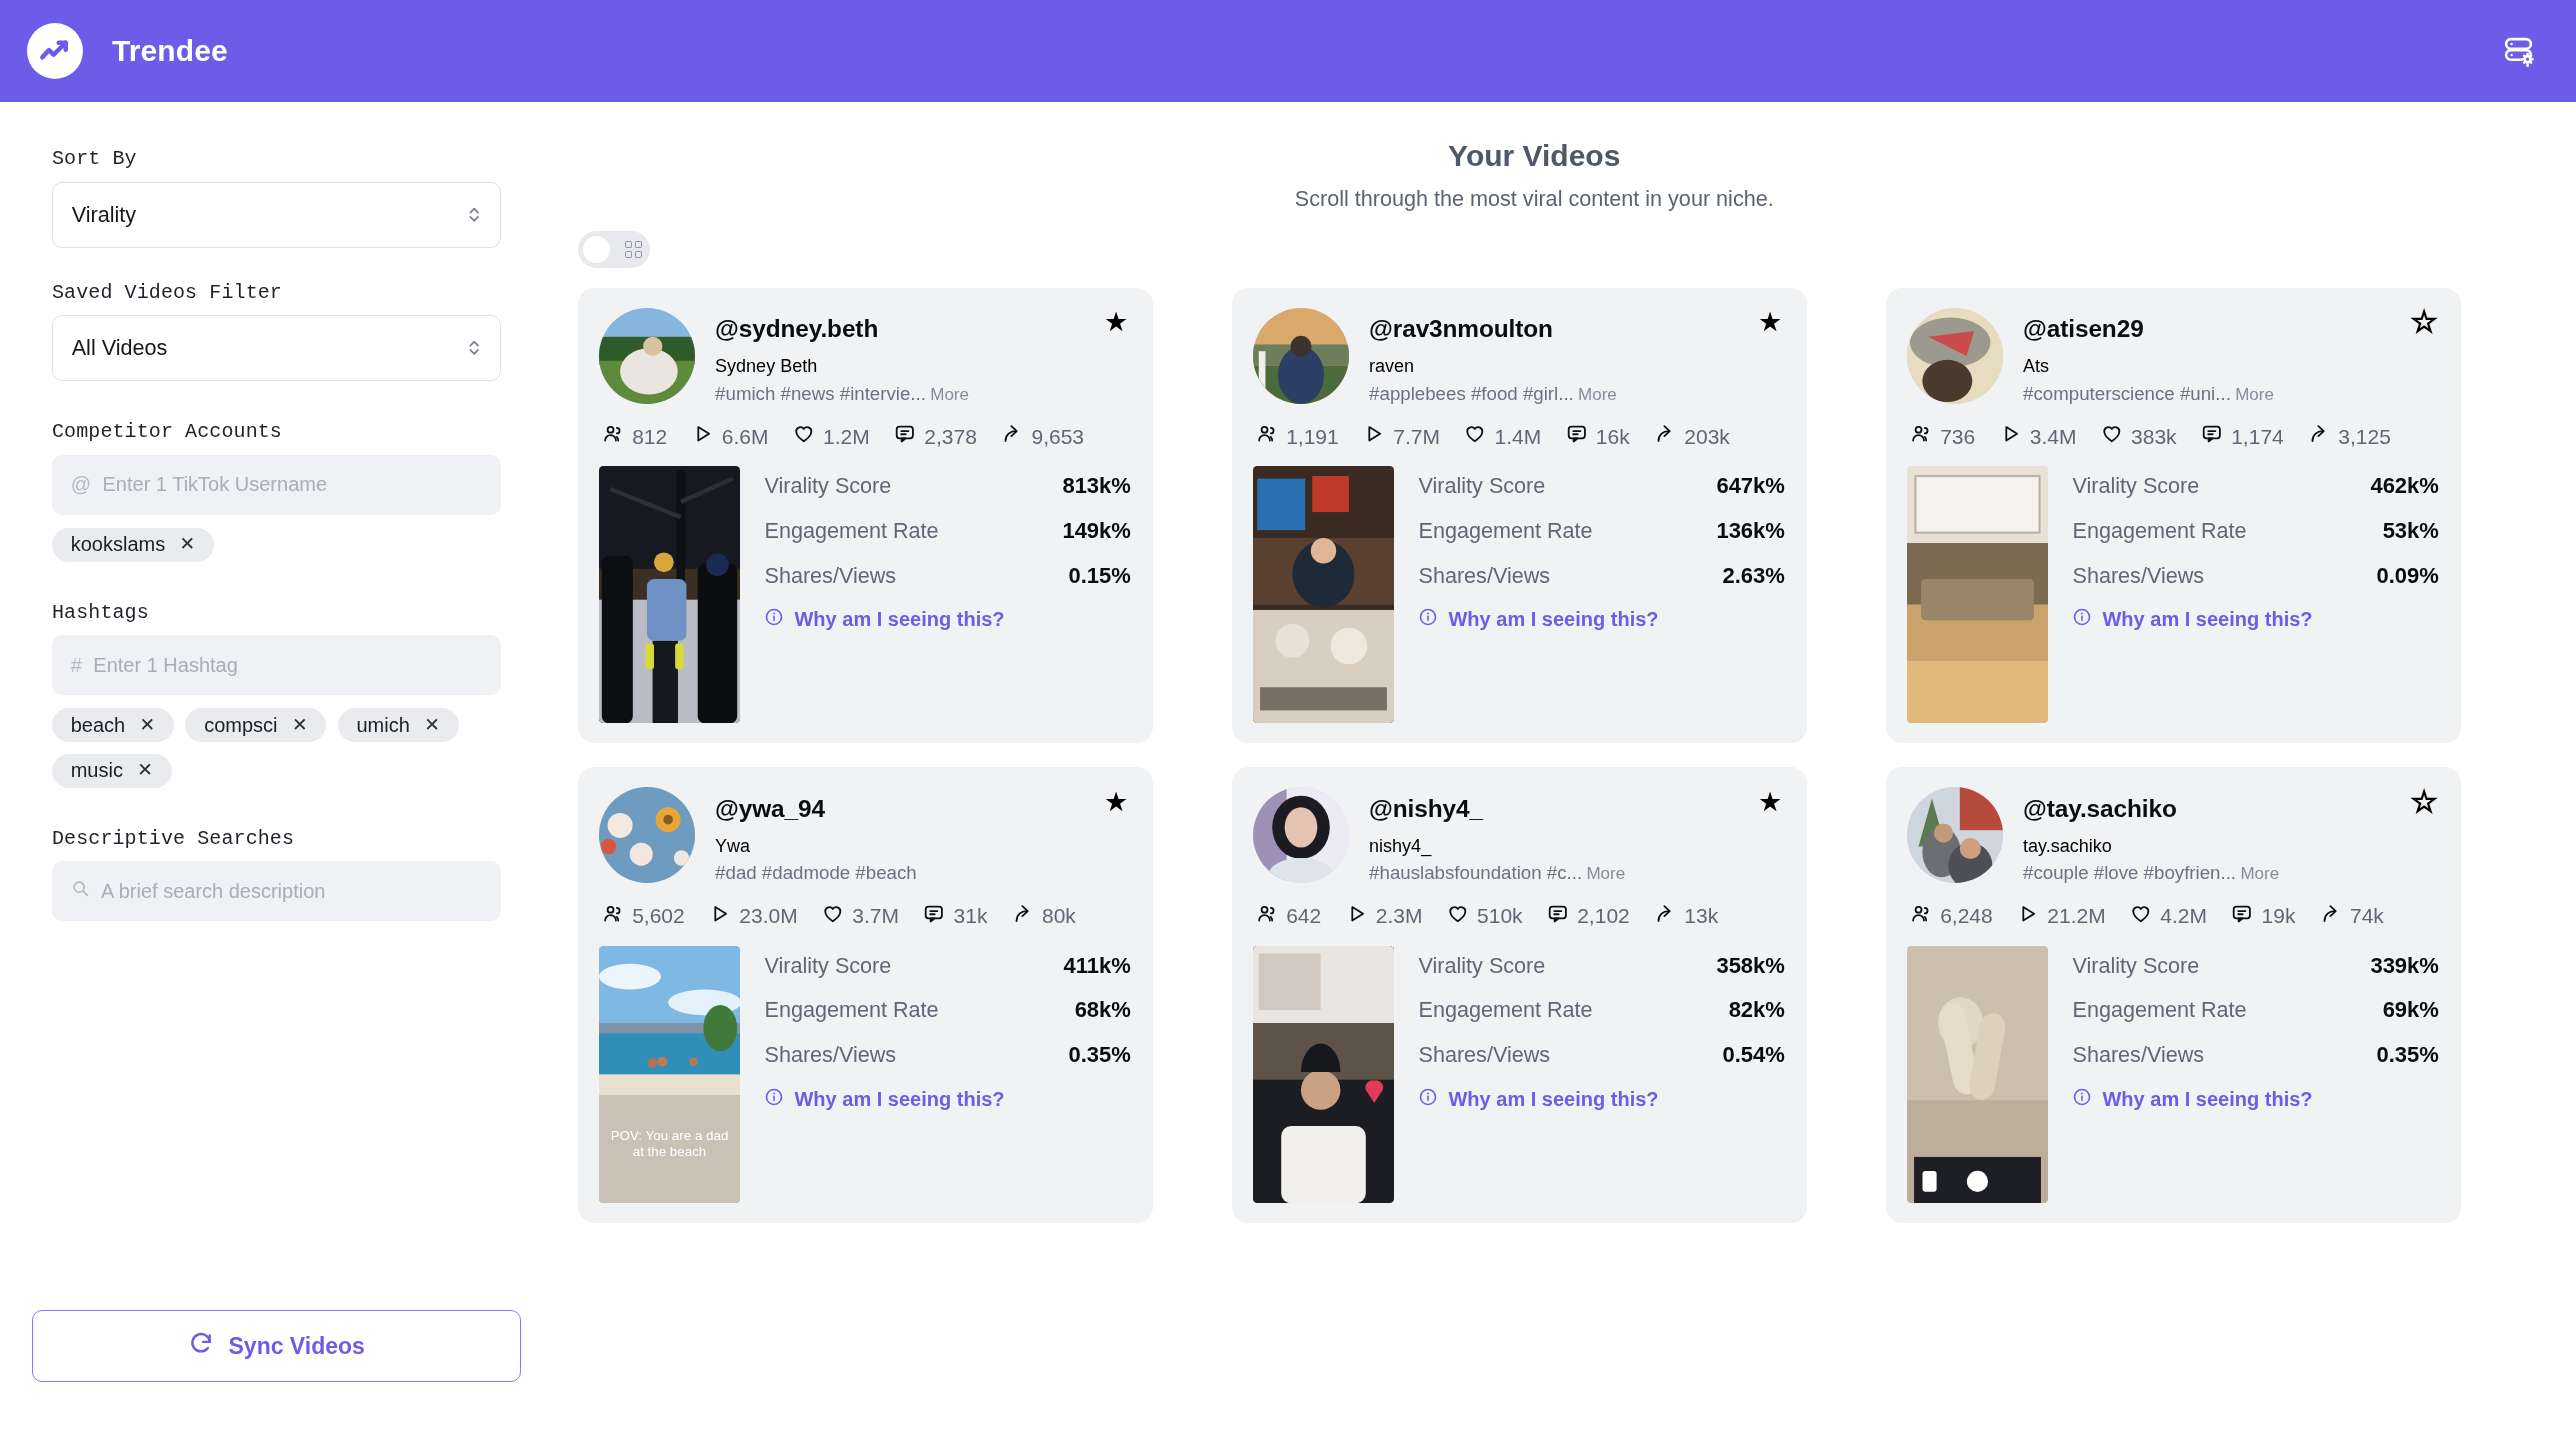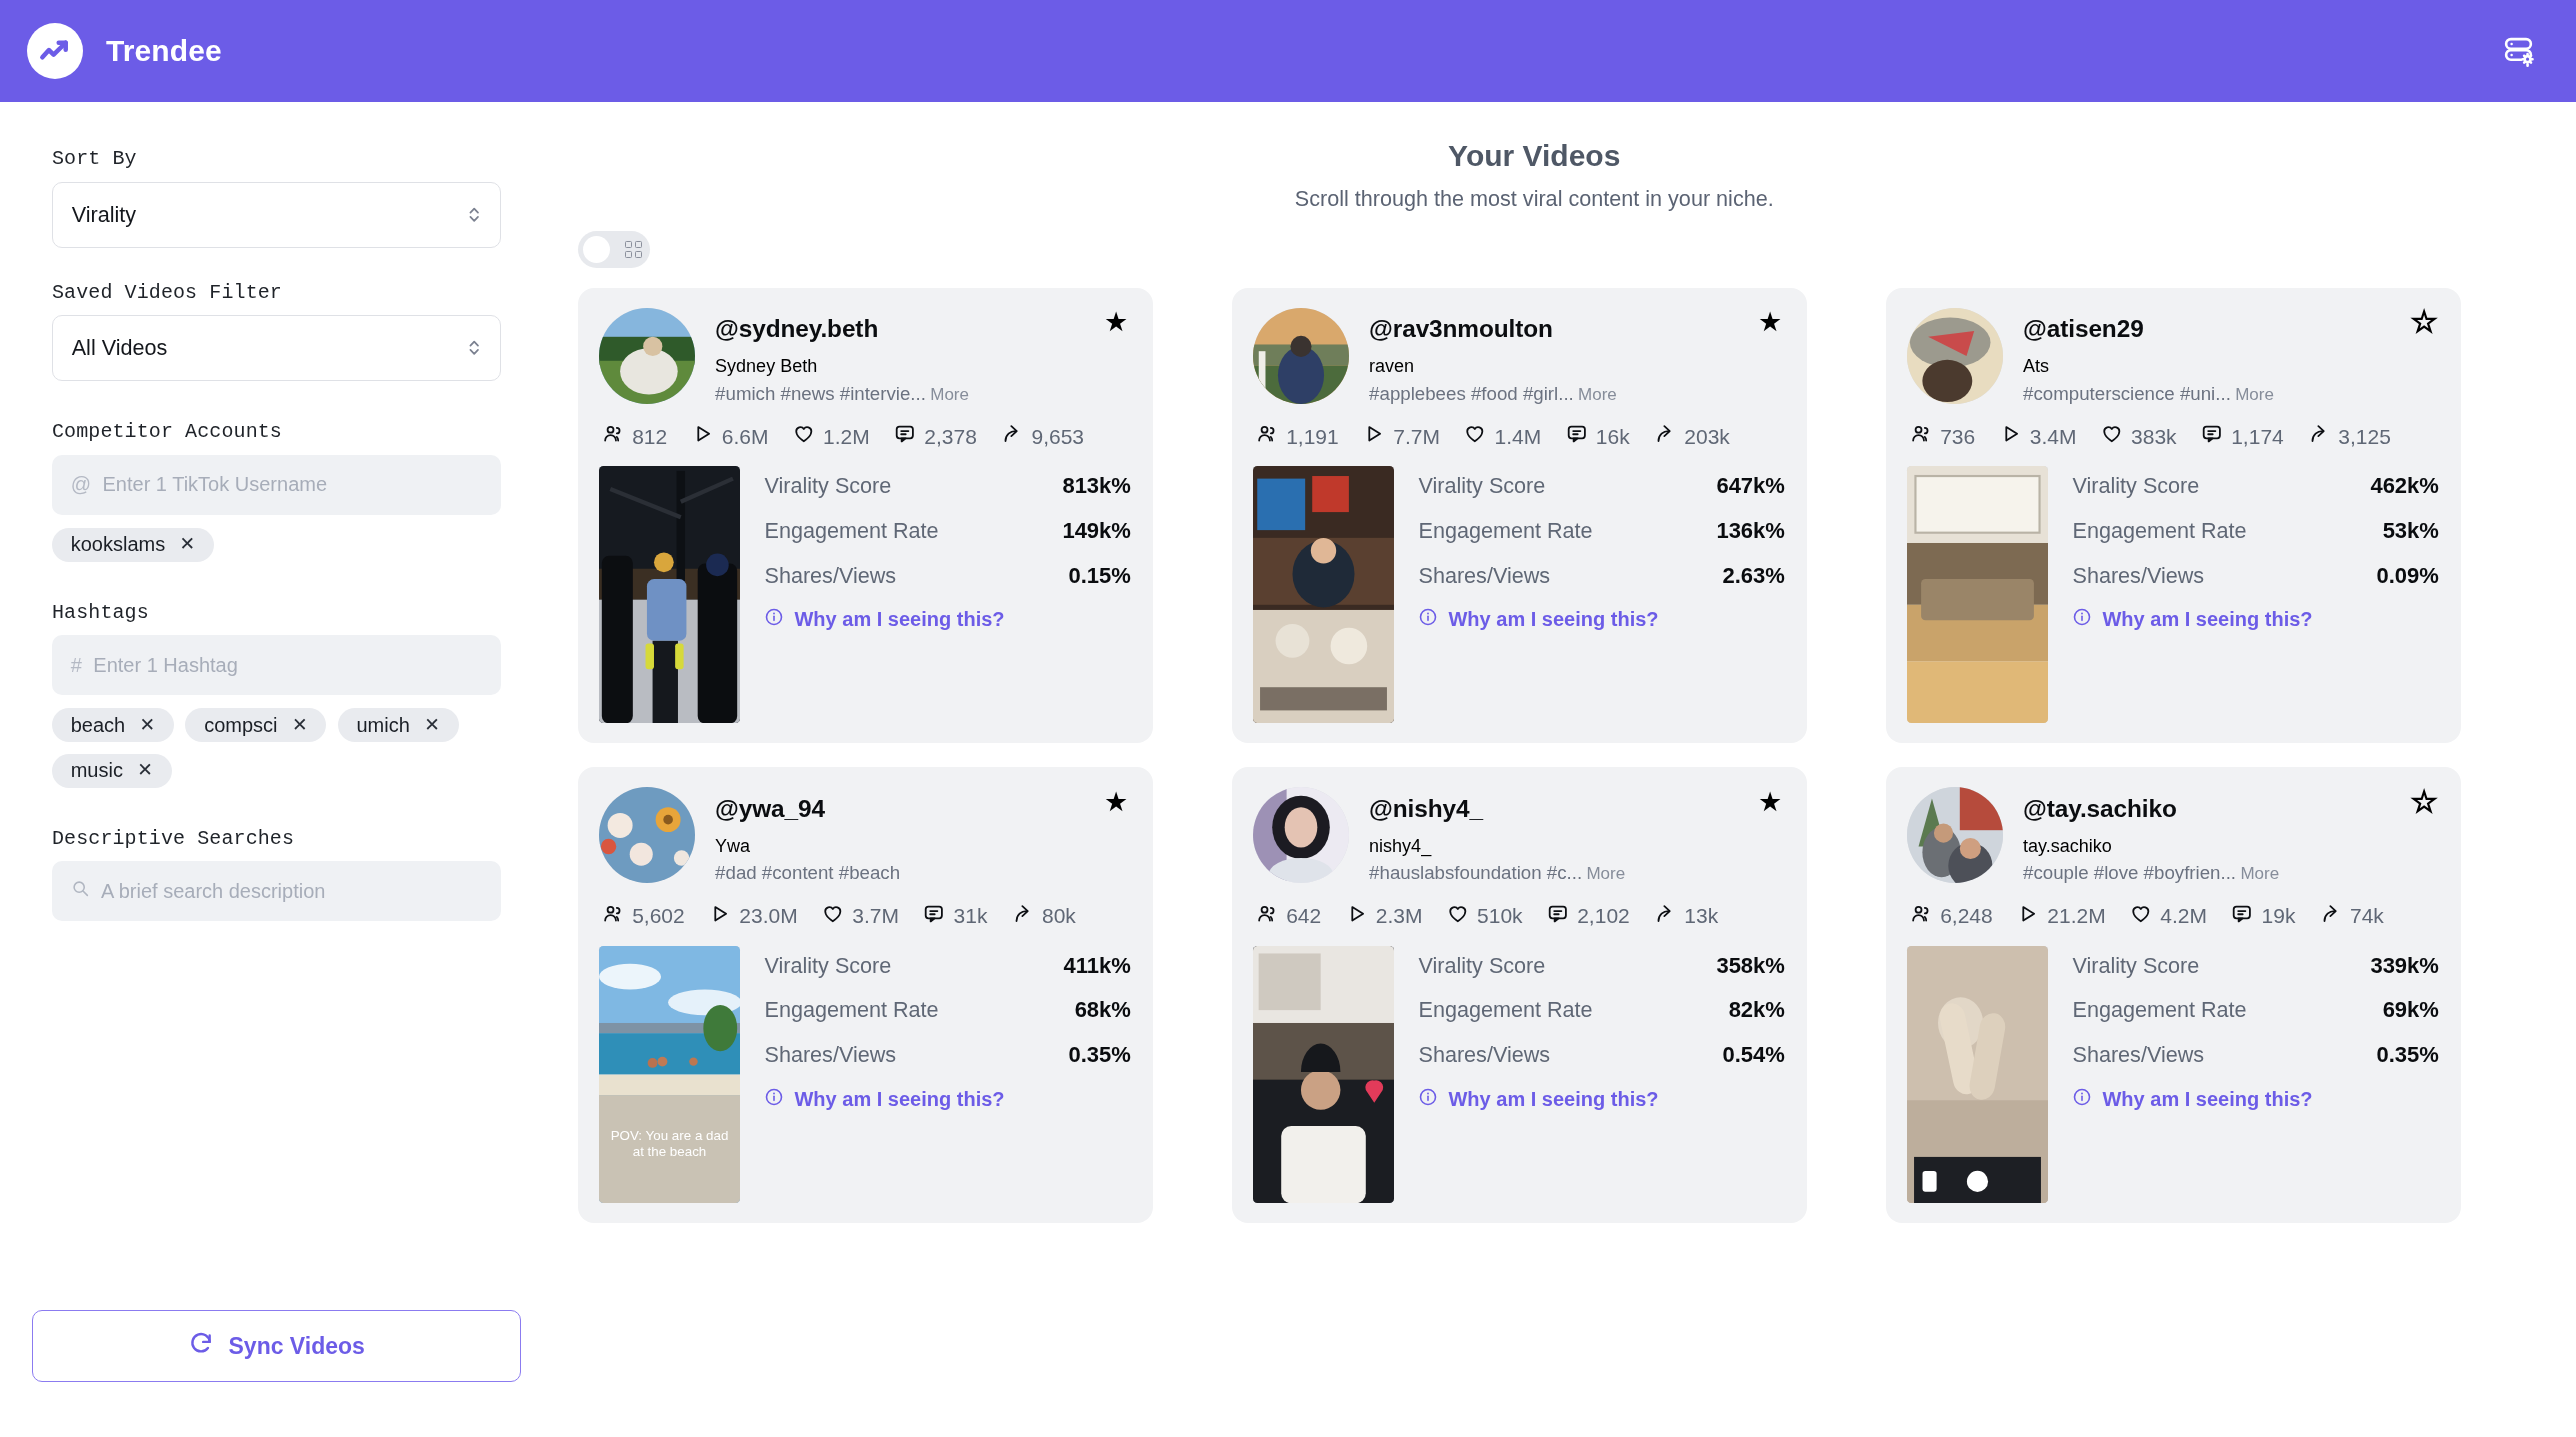--- a/index.html
+++ b/index.html
@@ -12,21 +12,21 @@
 
   
   .topbar {
     height: 102px;
     background: #6c5ce7;
     display: flex;
     align-items: center;
     padding: 0 32px 0 27px;
     position: relative;
   }
-  .brand { display: flex; align-items: center; gap: 23px; }
+  .brand { display: flex; align-items: center; gap: 29px; }
   .brand-logo {
     width: 56px; height: 56px; border-radius: 50%;
     background: #ffffff;
     display: flex; align-items: center; justify-content: center;
   }
   .brand-name {
     color: #ffffff; font-size: 30px; font-weight: 600; letter-spacing: 0.1px;
   }
   .topbar-right { margin-left: auto; display: flex; align-items: center; }
   .icon-btn { width: 52px; height: 52px; display: flex; align-items: center; justify-content: center; cursor: pointer; }
@@ -610,21 +610,21 @@
                 <circle cx="96.47999999999999" cy="45.56" r="17.42" fill="#e8a53a"></circle>
                 <circle cx="96.47999999999999" cy="45.56" r="6.7" fill="#8a5a1e"></circle>
                 <circle cx="58.96" cy="93.8" r="16.08" fill="#f2e6de"></circle>
                 <circle cx="13.4" cy="83.08" r="10.72" fill="#d9563f"></circle>
                 <circle cx="115.24" cy="99.16" r="10.72" fill="#efe7df"></circle>
               </svg>
             </div>
             <div class="handle-col">
               <div class="handle">@ywa_94</div>
               <div class="nickname">Ywa</div>
-              <div class="tagline"><span>#dad #content #beach</span></div>
+              <div class="tagline"><span>#dad #dadmode #beach</span></div>
             </div>
           </div>
           <div class="stats">
             <span class="stat">
               <span><svg width="21.6" height="21.6" viewBox="0 0 24 24" fill="none" stroke="#0d0f13" stroke-width="2" stroke-linecap="round" stroke-linejoin="round">
                   <circle cx="9.5" cy="7.5" r="3.3"></circle>
                   <path d="M3.5 19.5a6 6 0 0 1 12 0"></path>
                   <path d="M16.5 11.5a3 3 0 0 0 0-6"></path>
                   <path d="M18 19.5a5.6 5.6 0 0 0-1.6-4"></path>
                 </svg></span>

